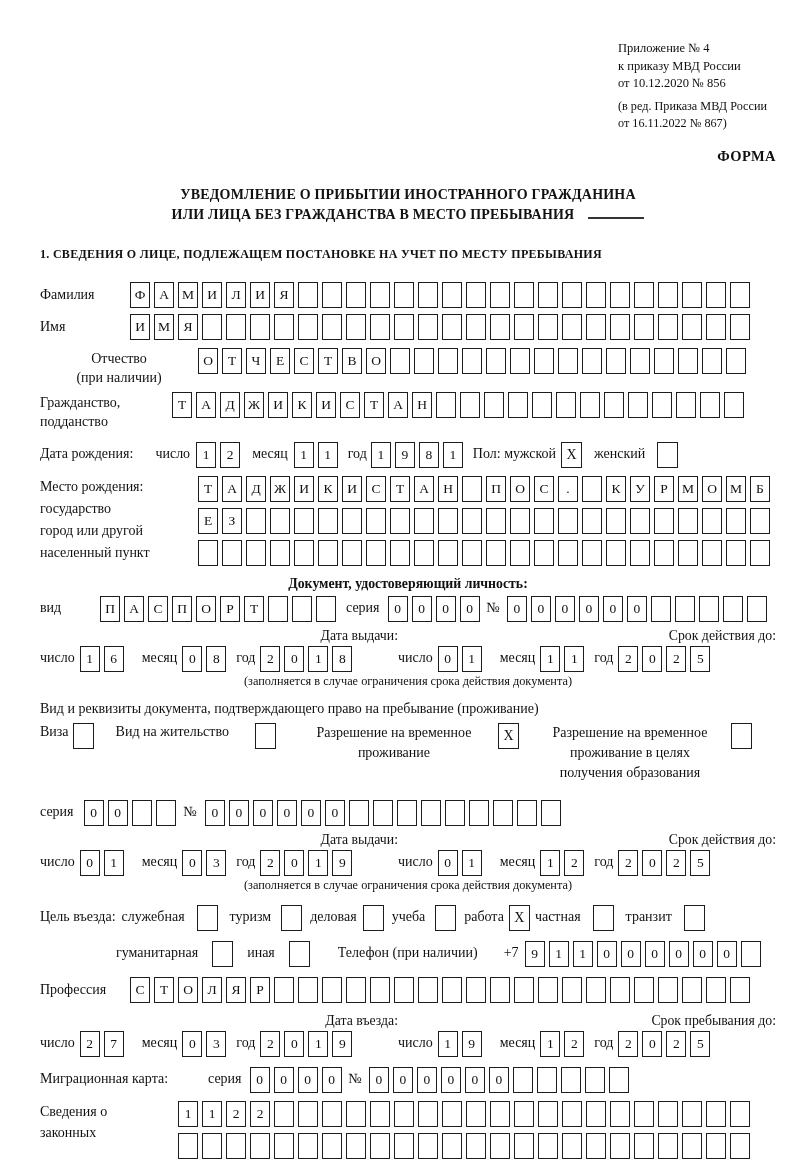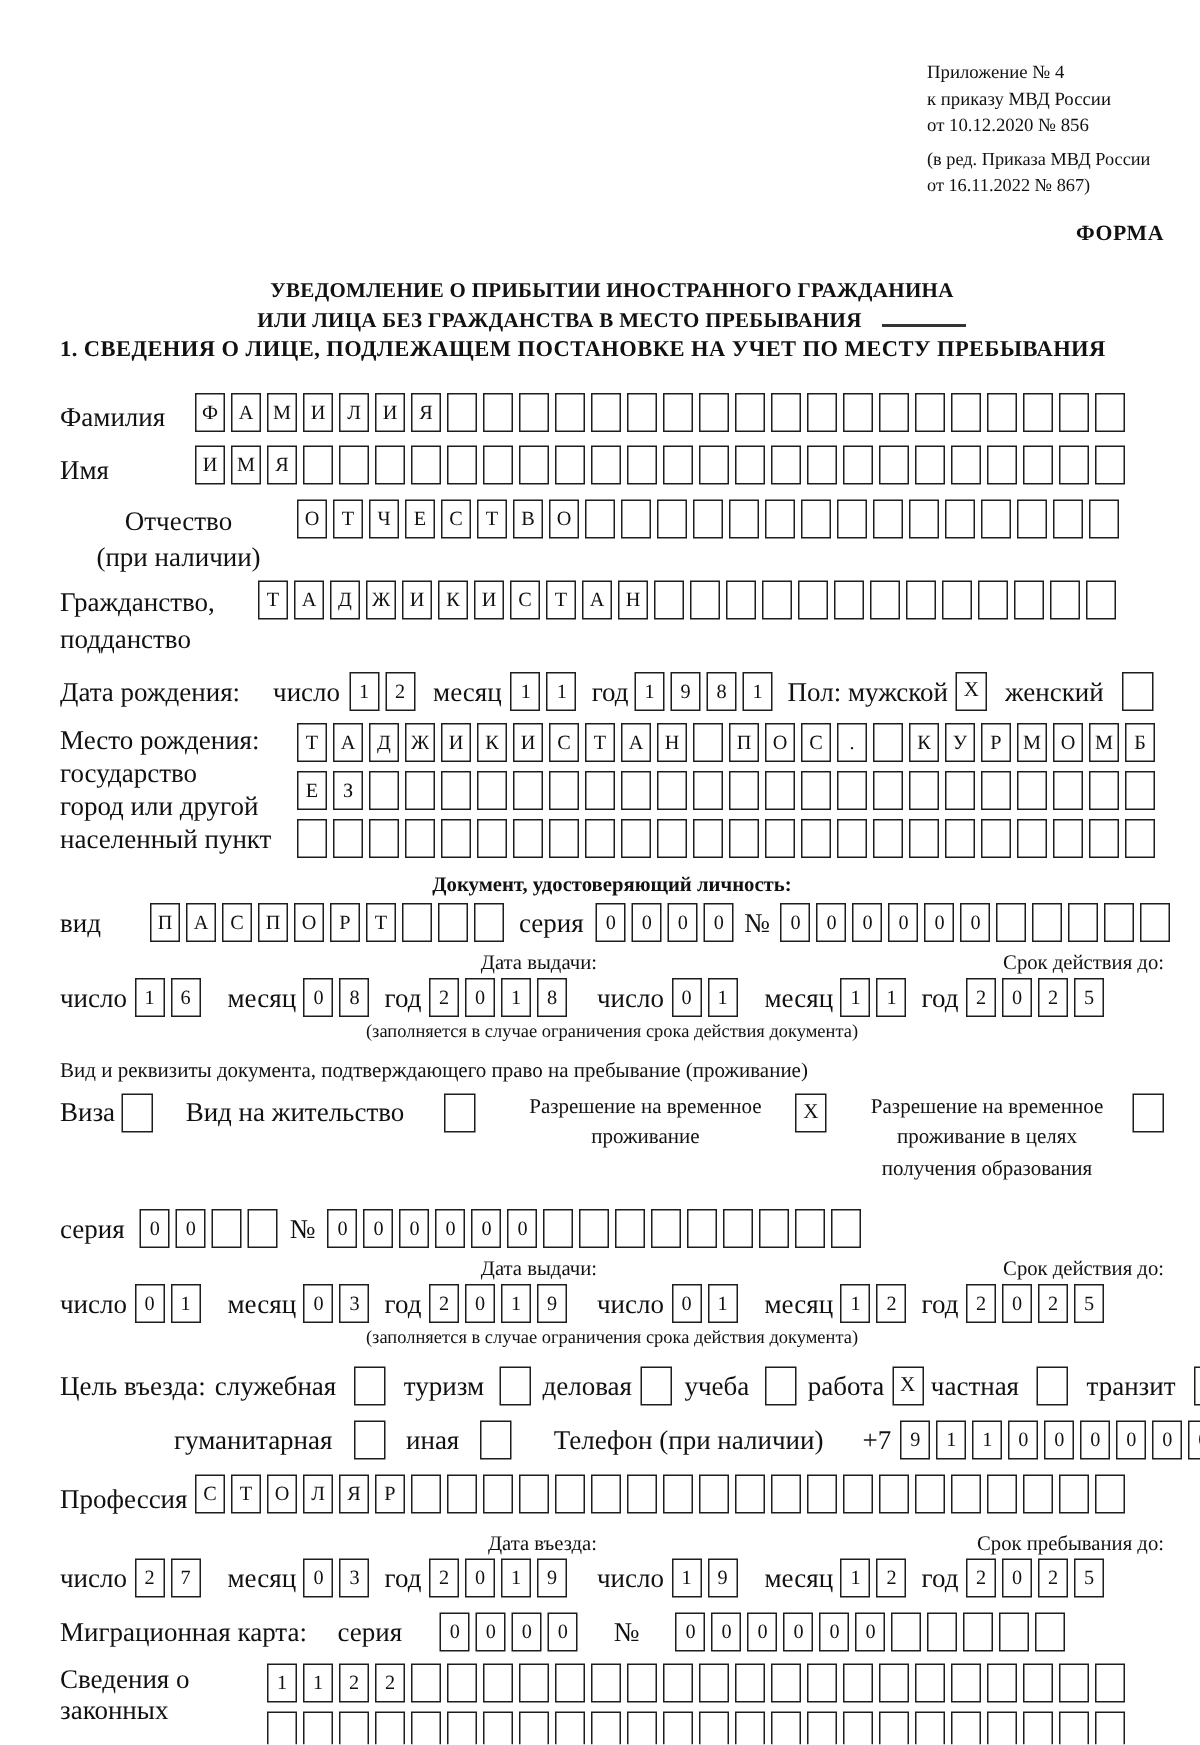--- a/index.html
+++ b/index.html
@@ -4,23 +4,23 @@
 <style>
   html,body{margin:0;padding:0;background:#fff;}
   body{width:800px;height:1163px;font-family:"Liberation Serif","DejaVu Serif",serif;color:#111;}
   .page{box-sizing:border-box;width:800px;height:1163px;padding:40px 24px 0 40px;overflow:hidden;background:#fff;}
   .hdr-right{margin-left:578px;font-size:12.5px;line-height:1.4;}
   .hdr-right .ed{font-size:12.2px;}
   .ed-gap{margin-top:5px;}
   .forma{margin-top:16px;text-align:right;font-weight:bold;font-size:14.5px;letter-spacing:.4px;}
   .title{margin-top:20px;text-align:center;font-weight:bold;font-size:14px;line-height:1.45;letter-spacing:.2px;}
   .blank-line{display:inline-block;width:56px;border-bottom:2px solid #333;margin-left:14px;}
-  .sec1{font-weight:bold;font-size:15px;letter-spacing:.3px;font-family:Liberation Serif, serif;}
+  .sec1{margin-top:22px;font-weight:bold;font-size:12px;letter-spacing:.3px;font-family:Liberation Serif, serif;}
   .row{display:flex;align-items:flex-start;}
-  .lbl{font-size:18px;line-height:1.35;flex:none;}
+  .lbl{font-size:14px;line-height:1.35;flex:none;}
   .cells{display:flex;flex-wrap:nowrap;}
   .cell{box-sizing:border-box;flex:none;width:20px;height:26px;border:1.6px solid #1d1d1d;margin-right:4px;
         display:flex;align-items:center;justify-content:center;font-size:13.5px;background:#fff;}
   .cbox{box-sizing:border-box;flex:none;width:21px;height:26px;border:1.6px solid #1d1d1d;
         display:flex;align-items:center;justify-content:center;font-size:14px;background:#fff;}
   .stack3 .cells{margin-bottom:6px;}
   .center-b{text-align:center;font-weight:bold;font-size:13.8px;}
   .dates{display:flex;}
   .dhalf-l{width:358px;flex:none;}
   .dhalf-r{flex:1;}
@@ -600,21 +600,21 @@
         <div class="cells">
             <span class="cell">2</span>
             <span class="cell">0</span>
             <span class="cell">2</span>
             <span class="cell">5</span>
           </div>
       </div>
     </div>
   </div>
 
-  <div class="row mt10" style="align-items:center;gap:17px;">
+  <div class="row mt10" style="align-items:center;">
     <div class="lbl" style="width:168px;">Миграционная карта:</div>
     <div class="lbl" style="margin-right:8px;">серия</div>
     <div class="cells">
         <span class="cell">0</span>
         <span class="cell">0</span>
         <span class="cell">0</span>
         <span class="cell">0</span>
       </div>
     <div class="lbl" style="margin:0 7px 0 3px;">№</div>
     <div class="cells">

